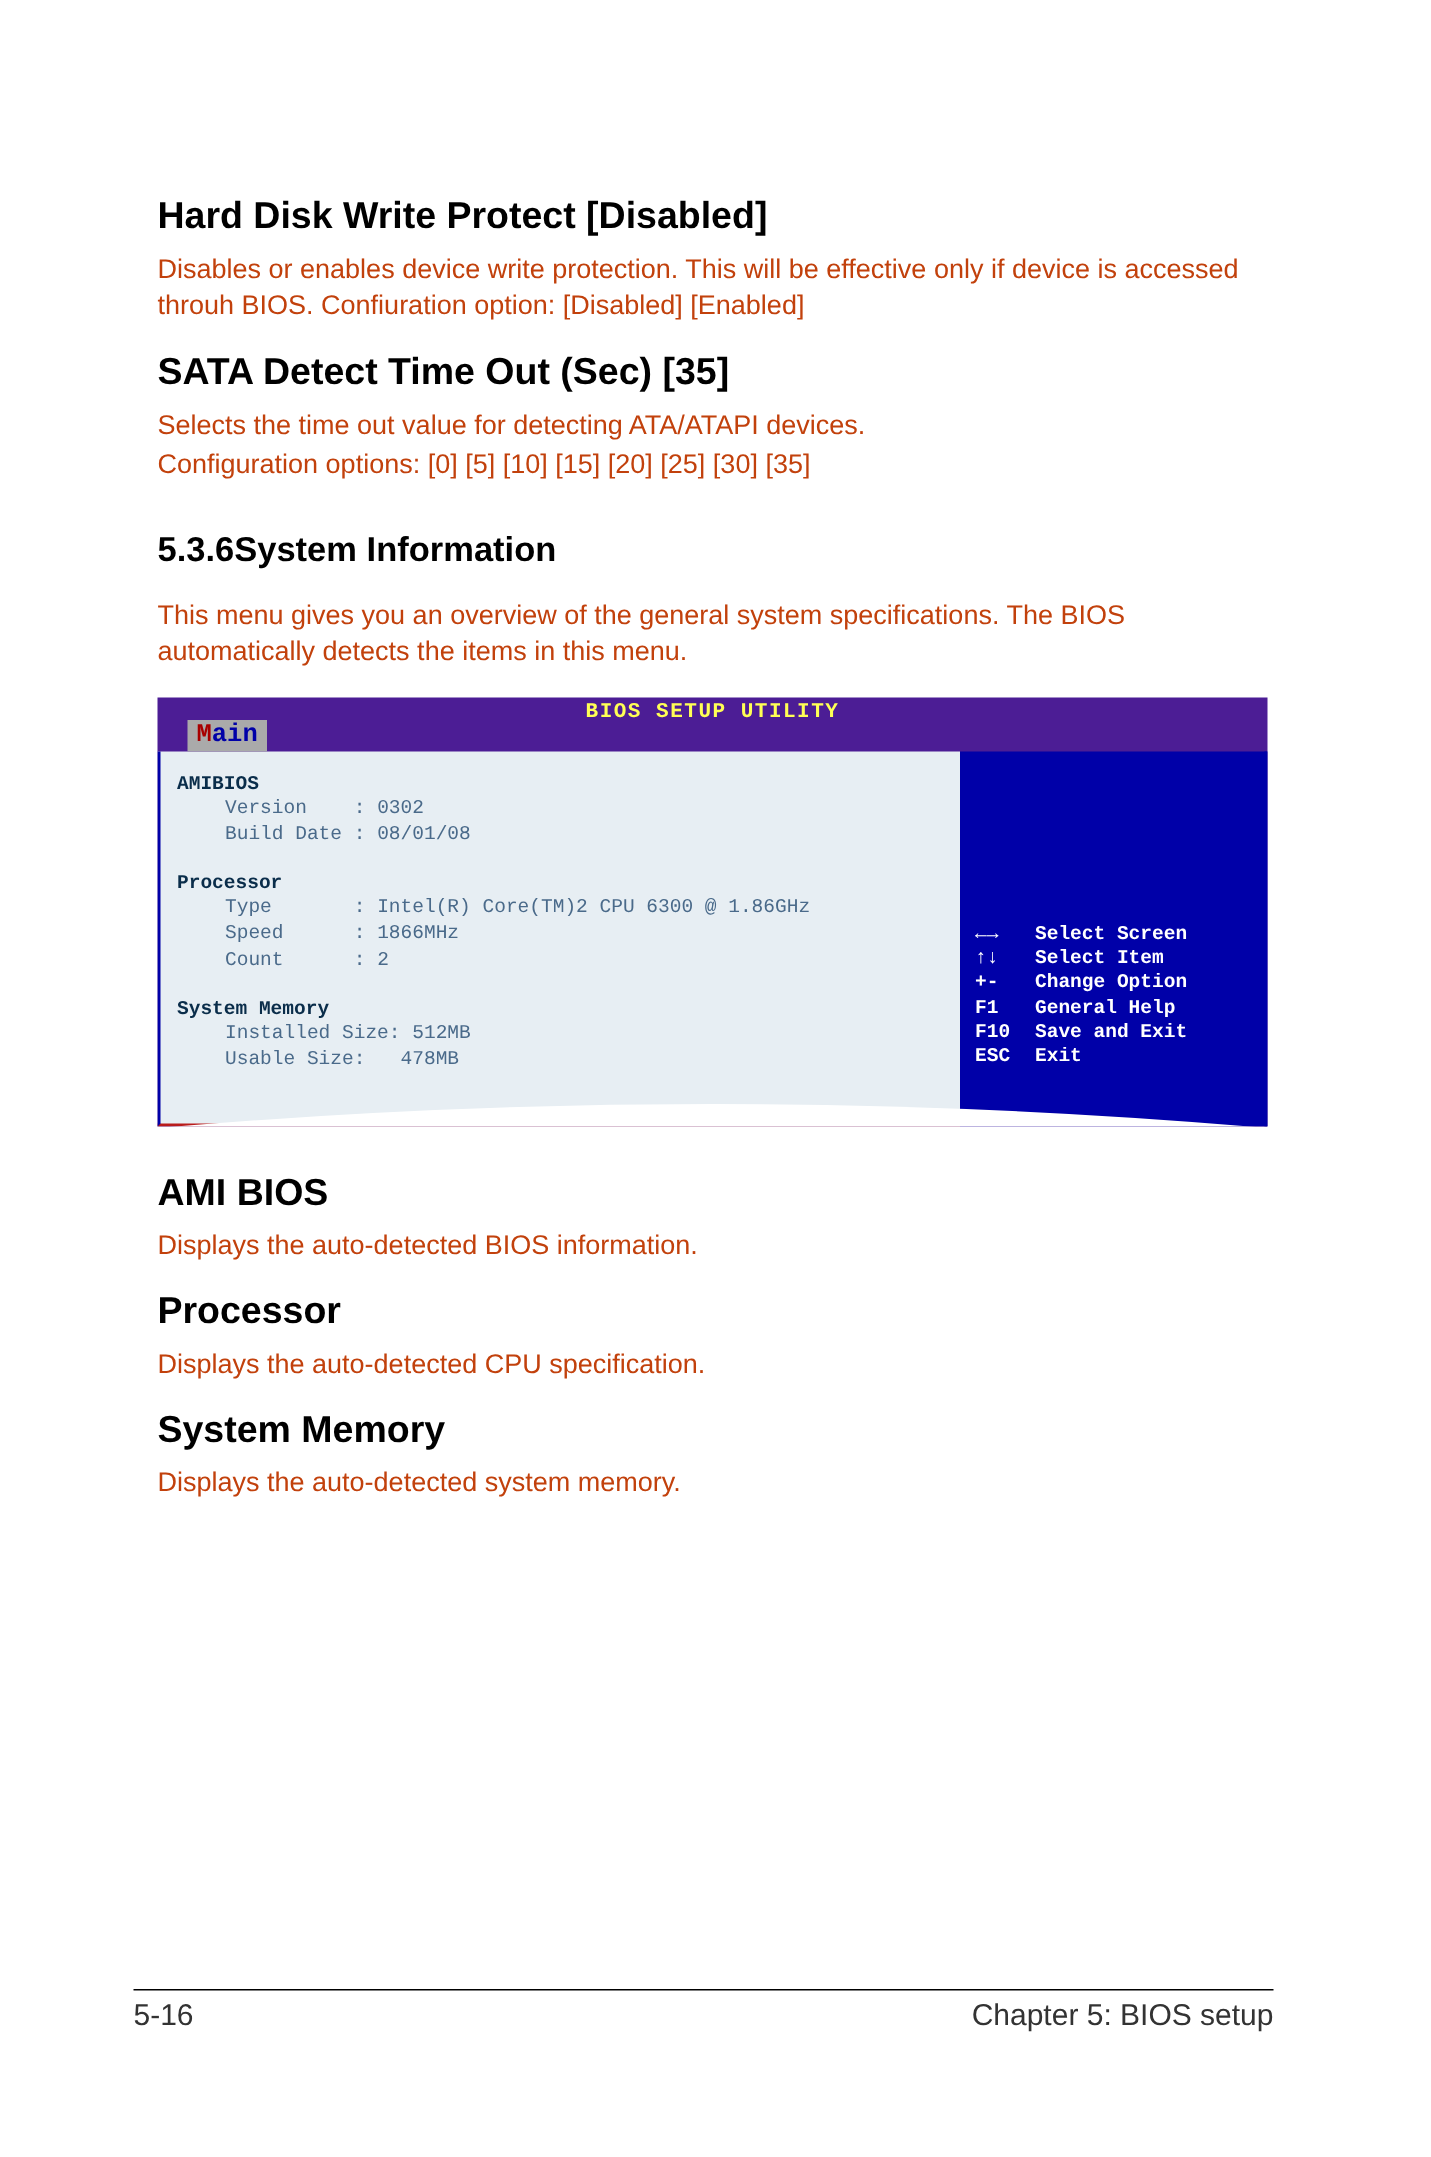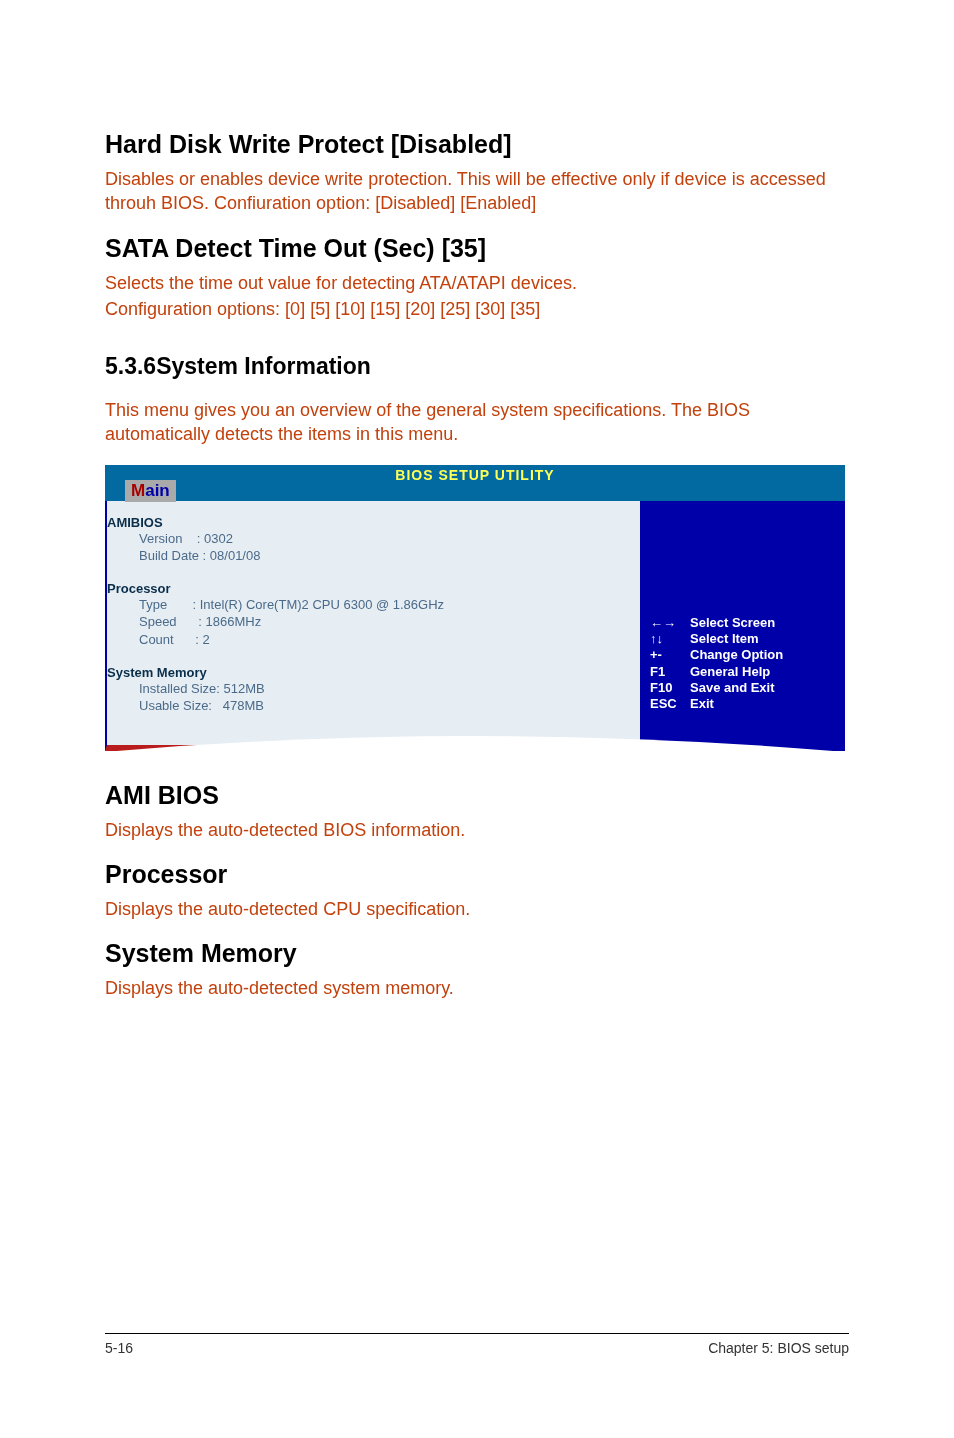--- a/index.html
+++ b/index.html
@@ -25,24 +25,24 @@
     }
     .h2-row {
       display: flex;
       font-weight: bold;
       font-size: 23px;
       margin-top: 32px;
       margin-bottom: 18px;
     }
     .bios-box {
       width: 740px;
-      background: #0369a1;
+      background: #4c1d95;
       margin-top: 10px;
       margin-bottom: 30px;
-      font-family: Liberation Sans, sans-serif;
+      font-family: Liberation Mono, monospace;
       font-size: 13px;
       position: relative;
       overflow: hidden;
     }
     .bios-title-bar {
       text-align: center;
       font-weight: bold;
       color: #ffff55;
       padding: 2px 0 0 0;
       letter-spacing: 1px;
@@ -61,25 +61,25 @@
     .bios-tab::first-letter{
       color: #a80000;
     }
     .bios-body {
       display: flex;
       margin-top: 18px;
     }
     .bios-left {
       flex: 1;
       background: #e7eef3;
-      padding: 14px 18px 18px 0;
+      padding: 14px 18px 18px 11px;
       color: #4a6a8a;
       min-height: 250px;
       border-left: 2px solid #0000a8;
-      border-bottom: 6px solid #b91c1c;
+      border-bottom: 2px solid #b91c1c;
     }
     .bios-right {
       width: 205px;
       background: #0000a8;
       color: #fff;
       padding: 14px 10px 18px 10px;
       min-height: 250px;
       border-right: 2px solid #0000a8;
       position: relative;
     }
@@ -88,27 +88,27 @@
       font-weight: bold;
     }
     .bios-row { white-space: pre; line-height: 1.35; margin-left: 32px; }
     .bios-spacer { height: 16px; }
     .help-row { display: flex; gap: 8px; line-height: 1.25; font-weight: bold; }
     .help-key { width: 32px; flex-shrink:0; }
     .help-spacer { height: 100px; }
     .footer {
       position: absolute;
       bottom: 82px;
-      left: 105px;
+      left: 89px;
       right: 105px;
       border-top: 1px solid #000;
       padding-top: 6px;
       display: flex;
       justify-content: space-between;
-      font-size: 14px;
+      font-size: 20px;
       color: #333;
     }
     .bios-curve {
       position: absolute;
       bottom: -1px;
       left: 0;
       right: 0;
       height: 22px;
       pointer-events: none;
     }

